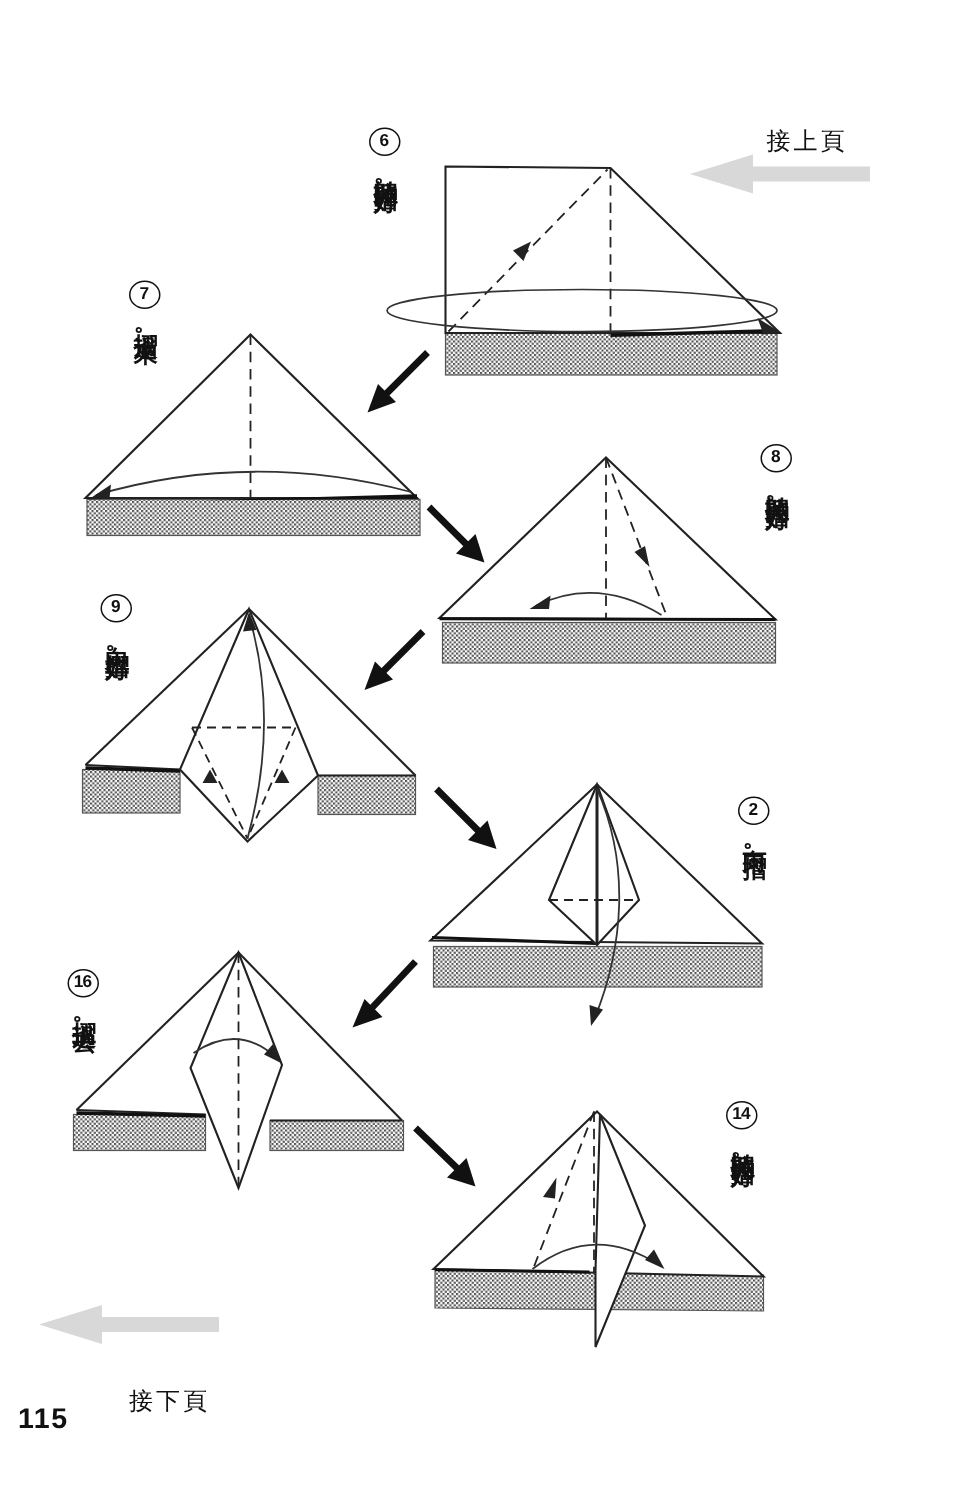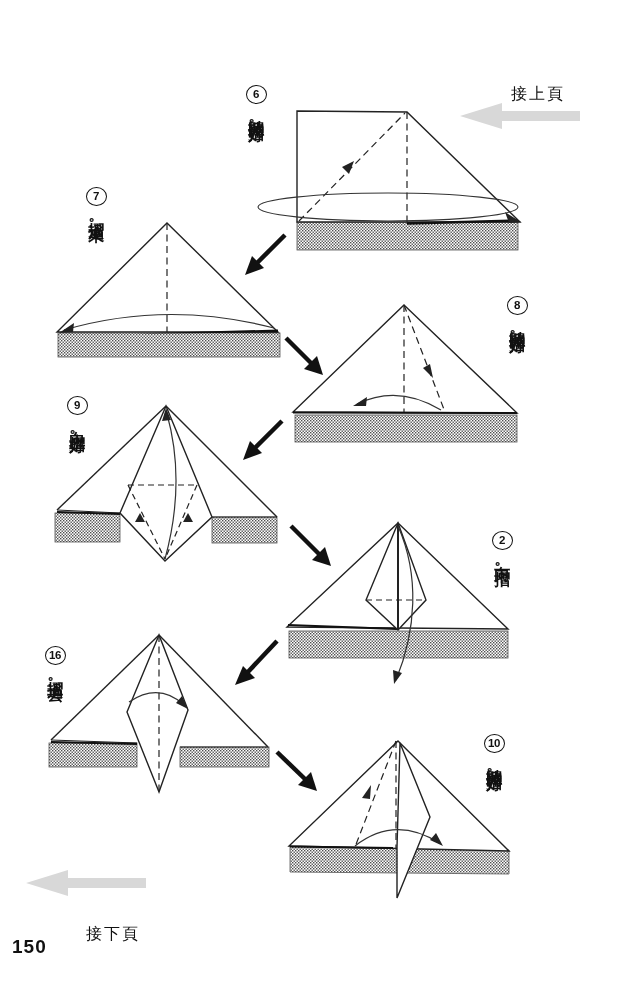--- a/index.html
+++ b/index.html
@@ -200,21 +200,21 @@
     <path d="M 89,72 Q 119,52 144,75" fill="none" stroke="#333" stroke-width="1.2"></path>
     <polygon points="148,79 136,73 142,66" fill="#222"></polygon>
   </svg>
 
   <svg class="abs" style="left:271px;top:746px" width="56" height="54" viewBox="0 0 56 54">
     <line x1="6" y1="6" x2="35" y2="34" stroke="#111" stroke-width="4.5"></line>
     <polygon points="46,45 27,39 40,26" fill="#111"></polygon>
   </svg>
 
   <div class="step-label" style="left:481px;top:734px">
-    <span class="circ">10</span>
+    <span class="circ">14</span>
     <span class="vtext">掀開摺好。</span>
   </div>
   <svg class="abs" style="left:283px;top:733px" width="232" height="172" viewBox="0 0 232 172">
     <defs>
       <pattern id="h12" width="3" height="3" patternUnits="userSpaceOnUse">
         <rect width="3" height="3" fill="#ffffff"></rect>
           <rect width="1.4" height="1.4" fill="#4d4d4d"></rect>
           <rect x="1.5" y="1.5" width="1.4" height="1.4" fill="#4d4d4d"></rect>
       </pattern>
     </defs>
@@ -227,15 +227,15 @@
     <path d="M 117,10 L 147,84 L 114,165 L 114,114 Z" fill="#ffffff" stroke="#222" stroke-width="1.4"></path>
     <path d="M 72,113 Q 112,82 156,110" fill="none" stroke="#333" stroke-width="1.2"></path>
     <polygon points="160,113 147,107 153,100" fill="#222"></polygon>
   </svg>
 
   <svg class="abs" style="left:24px;top:868px" width="124" height="30" viewBox="0 0 124 30">
     <polygon points="2,15 44,2 44,10 122,10 122,20 44,20 44,28" fill="#d8d8d8"></polygon>
   </svg>
   <div class="nav-label" style="left:86px;top:924px">接下頁</div>
 
-  <div class="page-number">150</div>
+  <div class="page-number">115</div>
 
 </div>
 
 </body></html>

